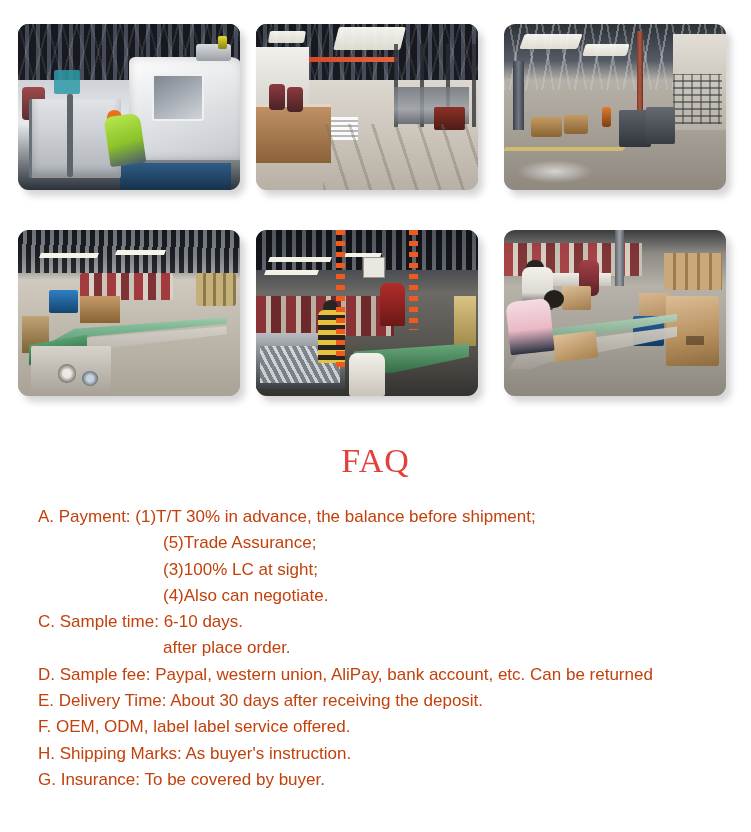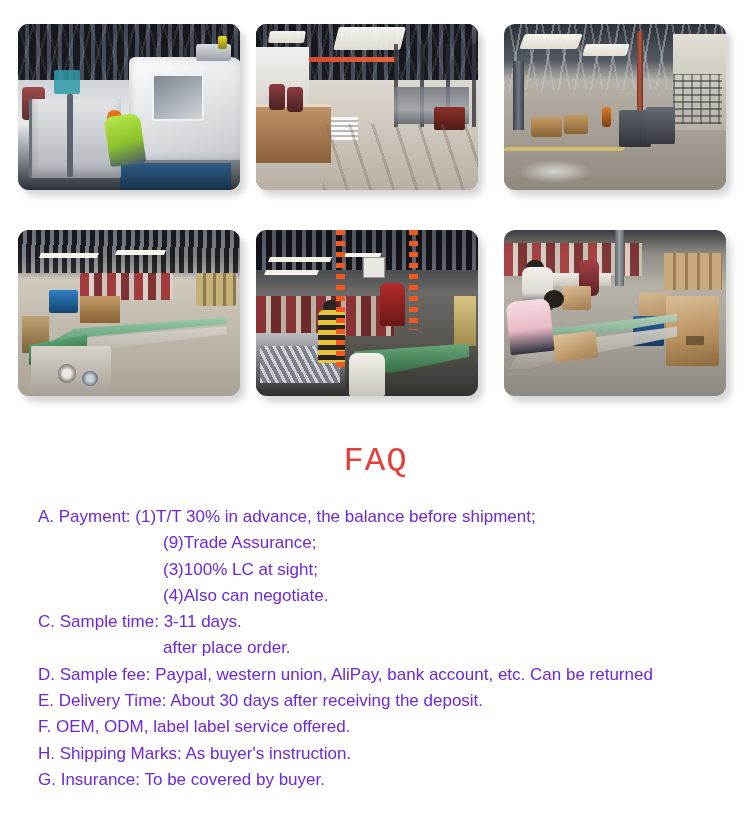--- a/index.html
+++ b/index.html
@@ -282,39 +282,39 @@
   .p6 .pillar  { left: 50%; top: 0; width: 4%; height: 34%;
                  background: linear-gradient(90deg,#5e6269,#9aa0a6,#5e6269); }
 
   
   .faq-title {
     position: absolute;
     left: 0;
     right: 0;
     top: 441px;
     text-align: center;
-    font-family: Liberation Mono, monospace;
+    font-family: Liberation Serif, serif;
     font-size: 34px;
     line-height: 40px;
     letter-spacing: 1px;
     color: #e0413a;
     font-weight: 400;
   }
 
   
   .faq-body {
     position: absolute;
     left: 0;
     top: 504px;
     width: 751px;
   }
   .faq-line {
     font-size: 17px;
     line-height: 26.3px;
-    color: #6d28d9;
+    color: #c2410c;
     white-space: nowrap;
     padding-left: 38px;
   }
   .faq-line.indent {
     padding-left: 163px;
   }
 </style>
 </head>
 <body style="background: rgb(255, 255, 255);">
 
@@ -444,23 +444,23 @@
       <div class="layer w2"></div>
     </div>
   </div>
 
 </div>
 
 <div class="faq-title" style="color: rgb(224, 65, 58);">FAQ</div>
 
 <div class="faq-body">
     <div class="faq-line">A. Payment: (1)T/T 30% in advance, the balance before shipment;</div>
-    <div class="faq-line indent">(9)Trade Assurance;</div>
+    <div class="faq-line indent">(5)Trade Assurance;</div>
     <div class="faq-line indent">(3)100% LC at sight;</div>
     <div class="faq-line indent">(4)Also can negotiate.</div>
-    <div class="faq-line">C. Sample time: 3-11 days.</div>
+    <div class="faq-line">C. Sample time: 6-10 days.</div>
     <div class="faq-line indent">after place order.</div>
     <div class="faq-line">D. Sample fee: Paypal, western union, AliPay, bank account, etc. Can be returned</div>
     <div class="faq-line">E. Delivery Time: About 30 days after receiving the deposit.</div>
     <div class="faq-line">F. OEM, ODM, label label service offered.</div>
     <div class="faq-line">H. Shipping Marks: As buyer's instruction.</div>
     <div class="faq-line">G. Insurance: To be covered by buyer.</div>
   </div>
 
 </body></html>

